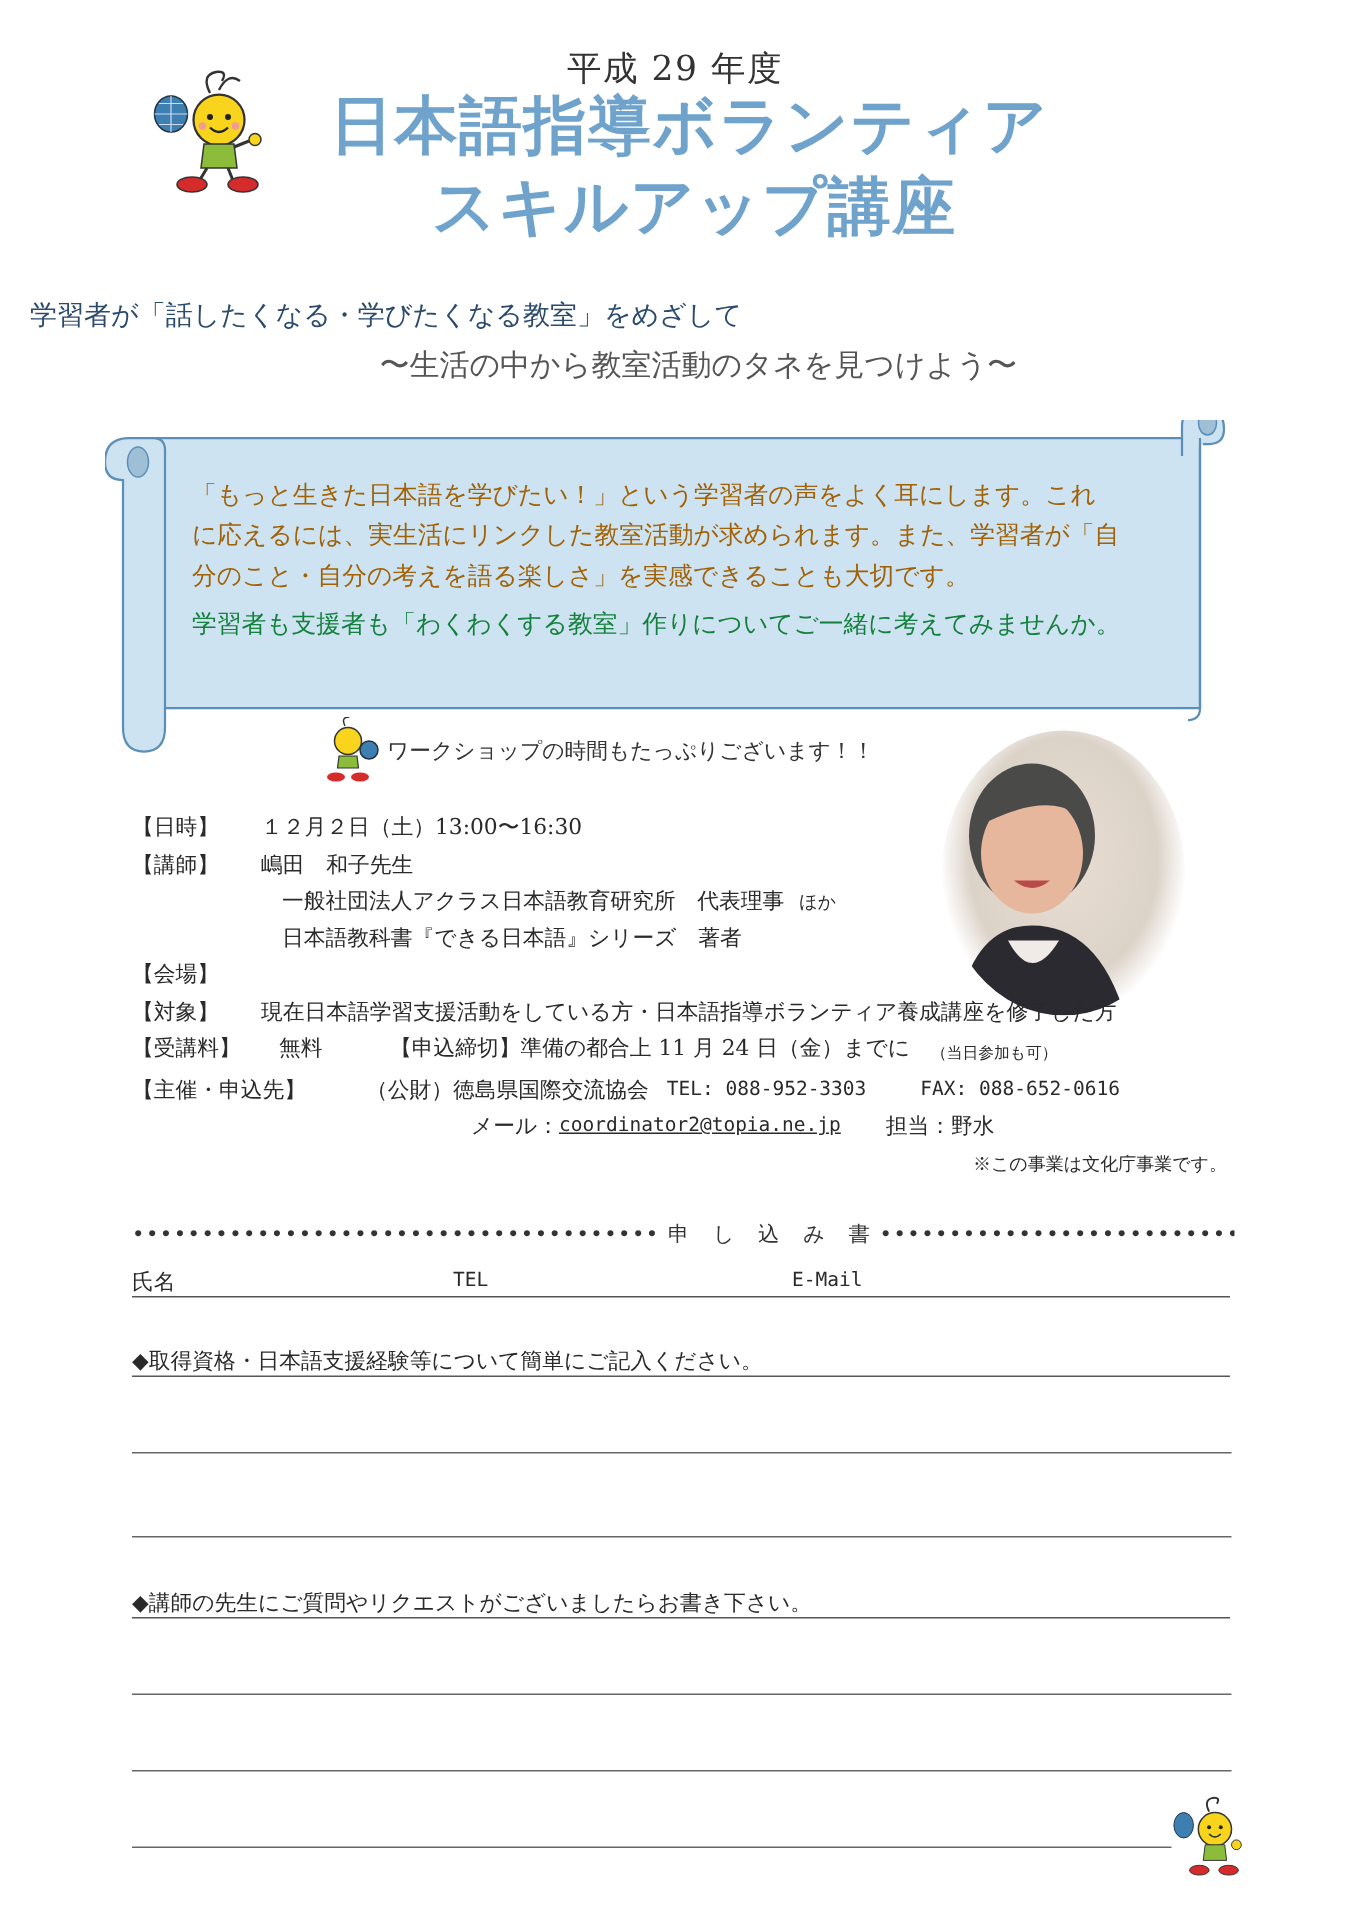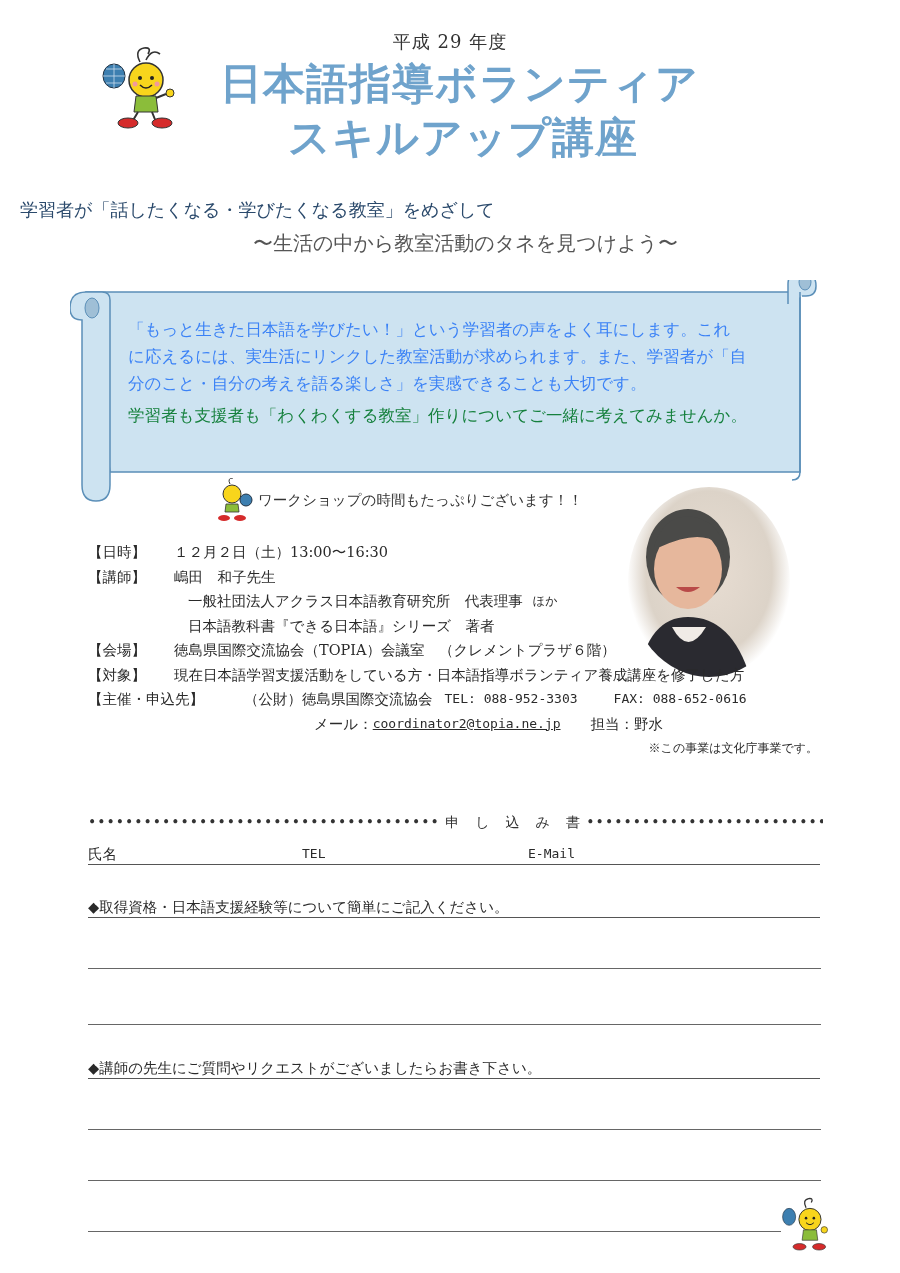--- a/index.html
+++ b/index.html
@@ -2,31 +2,31 @@
 <html><head>
 <meta charset="utf-8">
 <style>
   * { box-sizing: border-box; margin: 0; padding: 0; }
   html, body { width: 900px; height: 1273px; background: #ffffff; }
   body { position: relative; font-family: "DejaVu Serif", "Liberation Serif", serif; color: #2a2a2a; overflow: hidden; }
 
   .abs { position: absolute; }
 
   
-  .year { left: 0; width: 900px; top: 30px; text-align: center; font-size: 18px; color: #333; letter-spacing: 1px; }
+  .year { left: 0; width: 900px; top: 30px; text-align: center; font-size: 23px; color: #333; letter-spacing: 1px; }
   .title1 { left: 220px; top: 56px; font-size: 42px; font-weight: bold; color: #6fa3cc; letter-spacing: 1px; font-family: "DejaVu Sans", "Liberation Sans", sans-serif; }
   .title2 { left: 288px; top: 110px; font-size: 42px; font-weight: bold; color: #6fa3cc; letter-spacing: 1px; font-family: "DejaVu Sans", "Liberation Sans", sans-serif; }
 
   .subtitle { left: 0; width: 900px; top: 198px; text-align: left; font-size: 18px; color: #2b4a6c; font-family: "DejaVu Sans", "Liberation Sans", sans-serif; padding-left: 20px; }
   .subtitle2 { left: 0; width: 900px; top: 230px; text-align: center; font-size: 20px; color: #555; padding-left: 31px; }
 
   
   .scroll { left: 70px; top: 280px; width: 745px; height: 222px; }
   .scroll svg { position: absolute; left: 0; top: 0; }
-  .scroll-text { left: 128px; top: 316px; width: 660px; font-size: 16.5px; line-height: 27px; color: #3b82f6; }
+  .scroll-text { left: 128px; top: 316px; width: 660px; font-size: 16.5px; line-height: 27px; color: #a16207; }
   .scroll-text p { margin: 0; }
   .scroll-cta { left: 128px; top: 405px; width: 670px; font-size: 16.5px; color: #15803d; }
 
   .workshop { left: 258px; top: 491px; font-size: 14.5px; color: #333; }
 
   
   .info { left: 88px; top: 540px; width: 740px; font-size: 14.5px; line-height: 24.5px; color: #2a2a2a; }
   .row { display: flex; white-space: nowrap; }
   .lbl { display: inline-block; }
   .indent { padding-left: 100px; }
@@ -130,25 +130,31 @@
   </div>
   <div class="row indent">
     <span>一般社団法人アクラス日本語教育研究所　代表理事</span>
     <span style="margin-left:10px;font-size:12px">ほか</span>
   </div>
   <div class="row indent">
     <span>日本語教科書『できる日本語』シリーズ　著者</span>
   </div>
   <div class="row">
     <span class="lbl" style="width:86px">【会場】</span>
-    <span>徳島県国際交流協会（TOPIA）会議室　（クレメントプラザ６階）</span>
   </div>
   <div class="row">
     <span class="lbl" style="width:86px">【対象】</span>
     <span>現在日本語学習支援活動をしている方・日本語指導ボランティア養成講座を修了した方</span>
+  </div>
+  <div class="row">
+    <span class="lbl" style="width:98px">【受講料】</span>
+    <span style="width:74px">無料</span>
+    <span>【申込締切】</span>
+    <span>準備の都合上 11 月 24 日（金）までに</span>
+    <span class="small" style="margin-left:14px;padding-top:3px">（当日参加も可）</span>
   </div>
   <div class="row">
     <span class="lbl" style="width:156px">【主催・申込先】</span>
     <span>（公財）徳島県国際交流協会</span>
     <span class="mono" style="margin-left:12px">TEL: 088-952-3303</span>
     <span class="mono" style="margin-left:36px">FAX: 088-652-0616</span>
   </div>
   <div class="row" style="padding-left:226px">
     <span>メール：</span>
     <span class="mono email">coordinator2@topia.ne.jp</span>

